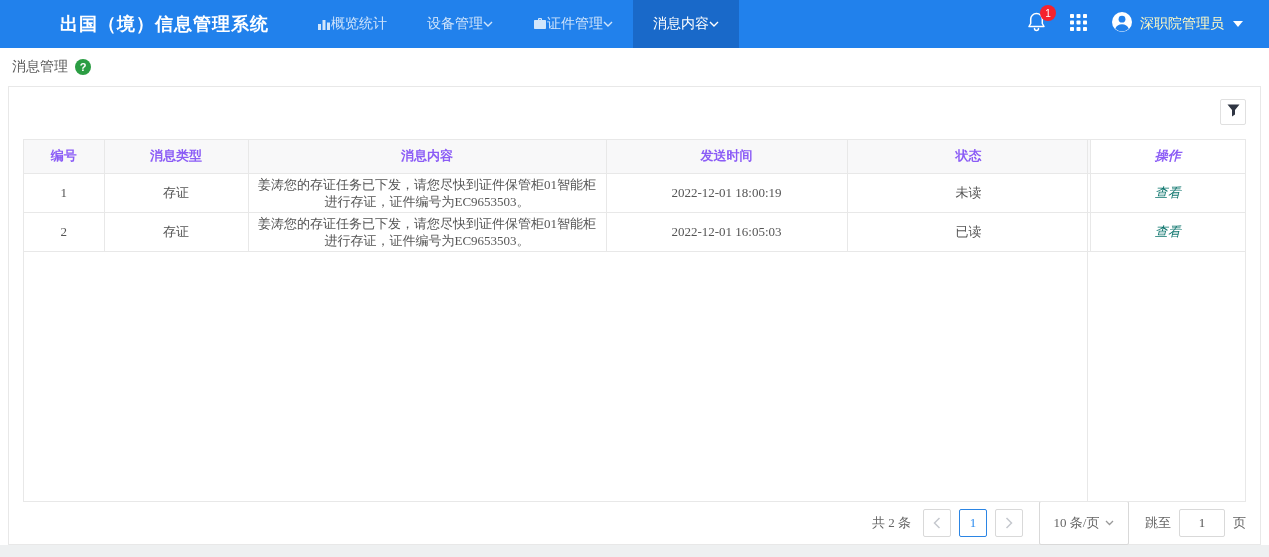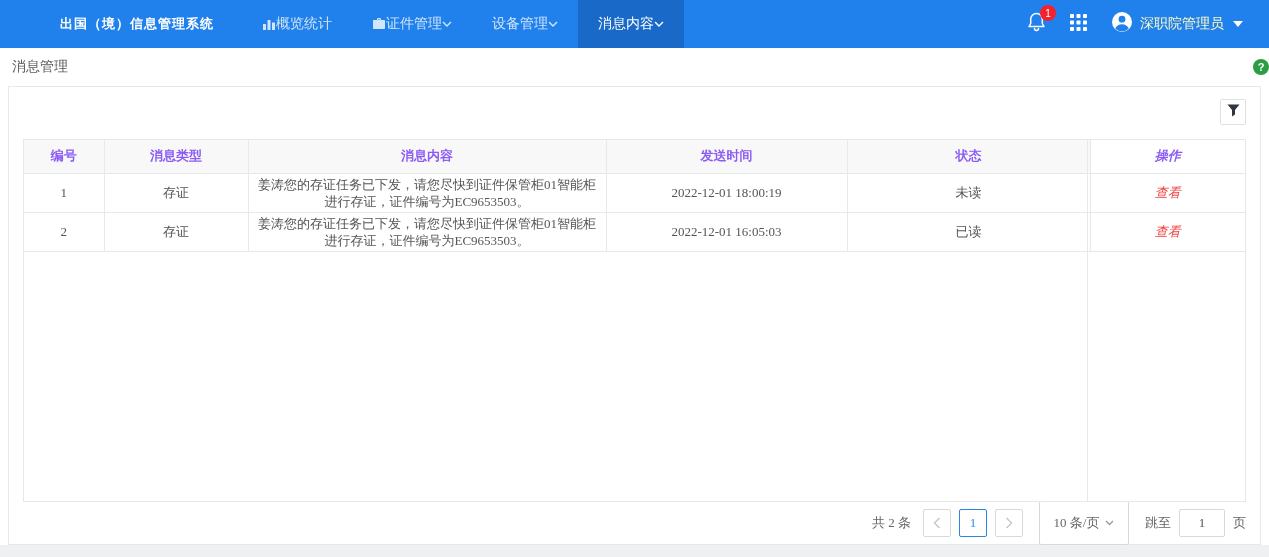--- a/index.html
+++ b/index.html
@@ -7,21 +7,21 @@
   body {
     font-family: "Liberation Serif", "DejaVu Serif", serif;
     background:#ffffff; color:#555;
   }
   
   .topbar {
     height:48px; background:#2181ec; display:flex; align-items:stretch;
     color:#fff;
   }
   .app-title {
-    font-size:13px; font-weight:bold; color:#fff; letter-spacing:1px;
+    font-size:18px; font-weight:bold; color:#fff; letter-spacing:1px;
     align-self:center; margin-left:60px; white-space:nowrap;
   }
   .nav { display:flex; align-items:stretch; margin-left:28px; }
   .nav-item {
     display:flex; align-items:center; padding:0 20px;
     font-size:14px; color:rgba(255,255,255,0.78); cursor:pointer; white-space:nowrap;
   }
   .nav-item.active { background:#1969c9; color:#ffffff; }
   .nav-item svg { display:block; }
   .chev { width:10px; height:6px; }
@@ -38,21 +38,20 @@
   .user-chip { display:flex; align-items:center; gap:7px; cursor:pointer; }
   .user-name { font-size:14px; color:#fef9c3; white-space:nowrap; }
   .caret-down {
     width:0; height:0; border-left:5px solid transparent; border-right:5px solid transparent;
     border-top:6px solid #fff; margin-left:2px;
   }
   
   .crumb-bar {
     height:38px; display:flex; align-items:center; gap:7px; padding-left:12px;
     background:#fff;
-    justify-content:space-between;
   }
   .crumb-title { font-size:14px; color:#5a5a5a; }
   .help-badge {
     width:16px; height:16px; border-radius:50%; background:#2b9d43; color:#fff;
     font-size:11px; font-weight:bold; display:flex; align-items:center; justify-content:center;
     cursor:pointer; font-family:"Liberation Sans", sans-serif;
   }
   
   .card {
     margin:0 8px; height:459px; background:#fff; border:1px solid #e8e8e8;
@@ -69,21 +68,21 @@
   col.c-id { width:80px; } col.c-type { width:144px; } col.c-content { width:358px; }
   col.c-time { width:241px; } col.c-status { width:243px; }
   th, td {
     border-right:1px solid #e8e8e8; border-bottom:1px solid #e8e8e8;
     text-align:center; vertical-align:middle; padding:2px 8px;
   }
   th:last-child, td:last-child { border-right:none;font-style:italic; }
   th { height:33px; background:#f8f8f9; color:#8b5cf6; font-weight:bold; font-size:13px; }
   th.op-head { background:#ffffff; }
   td { height:35px; color:#555; line-height:17px; }
-  .link { color:#ef4444; cursor:pointer; text-decoration:none;margin-top:40px; }
+  .link { color:#0f766e; cursor:pointer; text-decoration:none;margin-top:40px; }
   .fixed-col-line {
     position:absolute; top:0; bottom:0; right:157px; width:1px; background:#e8e8e8;
   }
   
   .pager {
     height:42px; display:flex; align-items:center; justify-content:flex-end; gap:8px;
     font-size:13px; color:#666;
   }
   .pg-box {
     min-width:28px; height:28px; border:1px solid #d9d9d9; border-radius:2px; background:#fff;
@@ -118,33 +117,33 @@
         <svg width="14" height="14" viewBox="0 0 14 14">
             <rect x="1" y="7" width="3" height="6" fill="rgba(255,255,255,0.8)"></rect>
             <rect x="5.5" y="3" width="3" height="10" fill="rgba(255,255,255,0.8)"></rect>
             <rect x="10" y="5.5" width="3" height="7.5" fill="rgba(255,255,255,0.8)"></rect>
           </svg>
       </span>
       <span>概览统计</span>
     </div>
 
     <div class="nav-item">
+      <span>设备管理</span>
+      <svg class="chev" viewBox="0 0 10 6">
+          <polyline points="1,1 5,5 9,1" fill="none" stroke="rgba(255,255,255,0.8)" stroke-width="1.4"></polyline>
+        </svg>
+    </div>
+
+    <div class="nav-item">
       <span>
         <svg width="14" height="14" viewBox="0 0 14 14">
             <path d="M5 3V2.2C5 1.5 5.5 1 6.2 1h1.6C8.5 1 9 1.5 9 2.2V3h3c.6 0 1 .4 1 1v7c0 .6-.4 1-1 1H2c-.6 0-1-.4-1-1V4c0-.6.4-1 1-1h3zm1.2-.8V3h1.6v-.8H6.2z" fill="rgba(255,255,255,0.8)"></path>
           </svg>
       </span>
       <span>证件管理</span>
-      <svg class="chev" viewBox="0 0 10 6">
-          <polyline points="1,1 5,5 9,1" fill="none" stroke="rgba(255,255,255,0.8)" stroke-width="1.4"></polyline>
-        </svg>
-    </div>
-
-    <div class="nav-item">
-      <span>设备管理</span>
       <svg class="chev" viewBox="0 0 10 6">
           <polyline points="1,1 5,5 9,1" fill="none" stroke="rgba(255,255,255,0.8)" stroke-width="1.4"></polyline>
         </svg>
     </div>
 
     <div class="nav-item active">
       <span>消息内容</span>
       <svg class="chev" viewBox="0 0 10 6">
           <polyline points="1,1 5,5 9,1" fill="none" stroke="#ffffff" stroke-width="1.4"></polyline>
         </svg>

